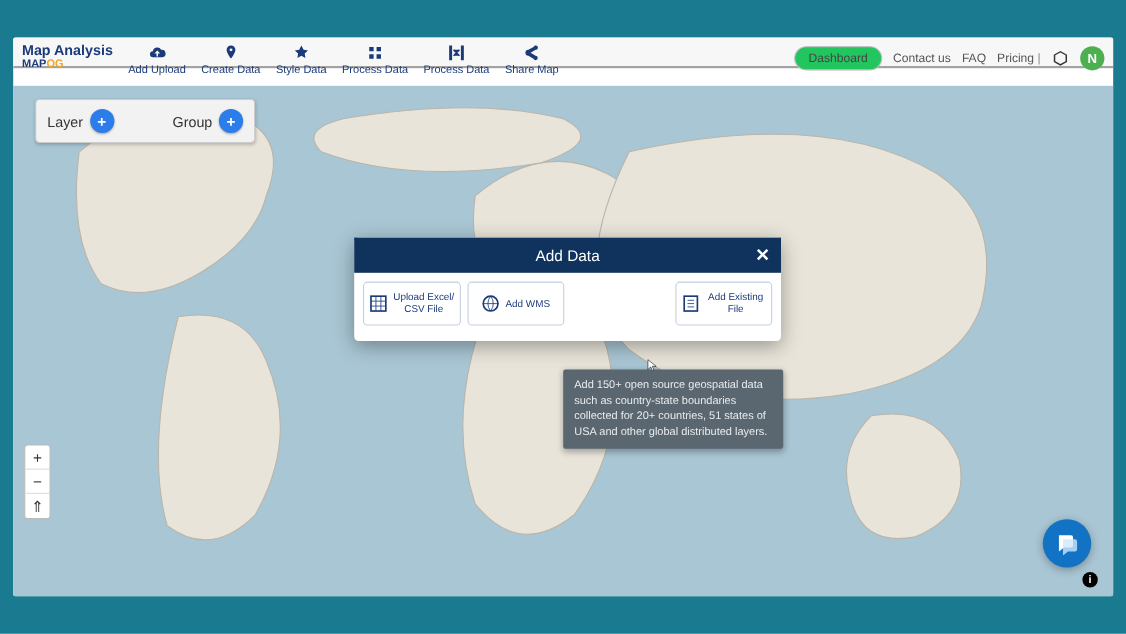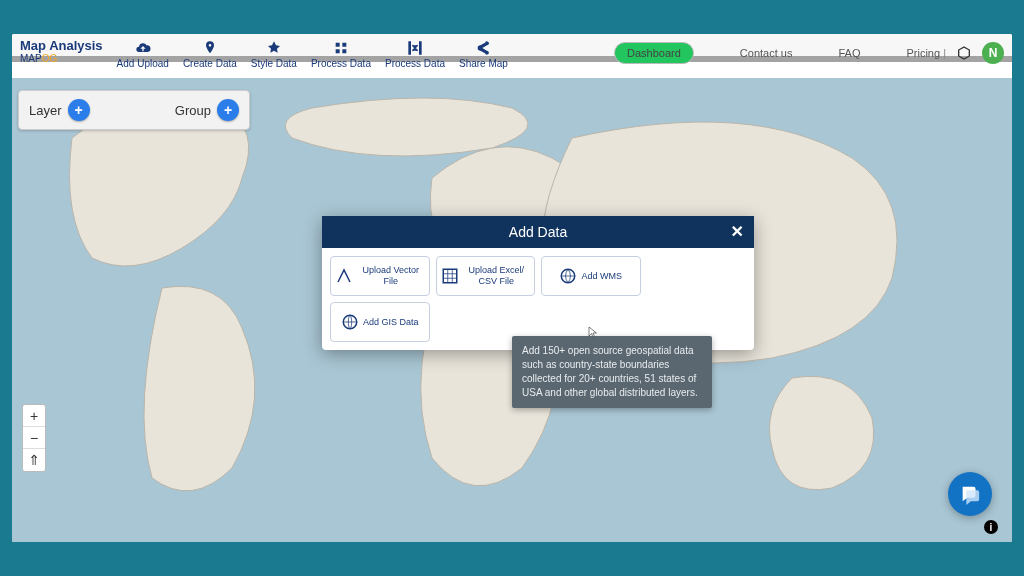--- a/index.html
+++ b/index.html
@@ -1,70 +1,70 @@
 <!DOCTYPE html>
 <html><head>
 <meta charset="utf-8">
 <style>
   * { box-sizing: border-box; margin: 0; padding: 0; font-family: Arial, Helvetica, sans-serif; }
   html, body { width: 1024px; height: 576px; overflow: hidden; }
   body { background: #1a7a8f; display: flex; align-items: center; justify-content: center; }
   .app-frame { width: 1000px; height: 508px; background: #fff; position: relative; border-radius: 2px; overflow: hidden; }
 
   
-  .menubar { height: 28px; background: #f7f7f7; display: flex; align-items: flex-start; padding: 4px 8px 0 8px; border-bottom: 6px solid #a3a3a3; position: relative; }
+  .menubar { height: 28px; background: #f7f7f7; display: flex; align-items: flex-start; padding: 4px 8px 0 8px; border-bottom: 2px solid #a3a3a3; position: relative; }
   .brand { display: flex; flex-direction: column; margin-right: 8px; }
   .brand-title { font-size: 13px; font-weight: bold; color: #1a3a7a; }
-  .brand-sub { font-size: 10px; font-weight: normal; color: #1a3a7a; }
+  .brand-sub { font-size: 10px; font-weight: bold; color: #1a3a7a; }
   .brand-sub .og { color: #f5a623; }
   .menu-items { display: flex; gap: 2px; }
   .menu-item { display: flex; flex-direction: column; align-items: center; padding: 2px 6px; font-size: 10px; color: #1a3a7a; cursor: pointer; min-width: 52px; }
   .menu-item svg, .menu-item .icon-box { width: 16px; height: 16px; margin-bottom: 2px; }
   .menubar-right { position: absolute; right: 8px; top: 8px; display: flex; align-items: center; gap: 10px; font-size: 11px; color: #555; }
   .dashboard-btn { border: 1px solid #bbb; border-radius: 16px; padding: 4px 12px; background: #22c55e; color: #444; cursor: pointer; font-size: 11px; }
   .avatar { width: 22px; height: 22px; border-radius: 50%; background: #4caf50; color: #fff; display: flex; align-items: center; justify-content: center; font-size: 12px; font-weight: bold; }
 
   
   .map-area { position: absolute; top: 44px; left: 0; right: 0; bottom: 0; background: #a9c6d4; overflow: hidden; }
   .map-svg { position: absolute; inset: 0; width: 100%; height: 100%; }
 
   
-  .layer-panel { position: absolute; top: 56px; left: 6px; width: 232px; background: #f2f2f2; border: 1px solid #ccc; border-radius: 4px; padding: 8px 10px; display: flex; align-items: center; justify-content: space-between; box-shadow: 0 1px 3px rgba(0,0,0,0.2); }
+  .layer-panel { position: absolute; top: 56px; left: 20px; width: 200px; background: #f2f2f2; border: 1px solid #ccc; border-radius: 4px; padding: 8px 10px; display: flex; align-items: center; justify-content: space-between; box-shadow: 0 1px 3px rgba(0,0,0,0.2); }
   .lp-side { display: flex; align-items: center; gap: 6px; font-size: 13px; color: #333; }
   .plus-btn { width: 22px; height: 22px; border-radius: 50%; background: #2b7de9; color: #fff; display: flex; align-items: center; justify-content: center; font-size: 14px; font-weight: bold; cursor: pointer; box-shadow: 0 1px 2px rgba(0,0,0,0.3); }
 
   
   .float-toolbar { position: absolute; top: 52px; left: 254px; display: flex; align-items: center; gap: 8px; background: #fff; border: 1px solid #ccc; border-radius: 4px; padding: 4px 6px; box-shadow: 0 1px 3px rgba(0,0,0,0.2); }
   .ft-icon { width: 18px; height: 18px; display: flex; align-items: center; justify-content: center; color: #1a3a7a; cursor: pointer; }
   .search-box { display: flex; align-items: center; border: 1px solid #ccc; border-radius: 12px; padding: 2px 8px; margin-left: 4px; }
   .search-box input { border: none; outline: none; font-size: 11px; width: 48px; background: transparent; }
 
   
   .zoom-ctrl { position: absolute; left: 10px; top: 370px; display: flex; flex-direction: column; background: #fff; border: 1px solid #bbb; border-radius: 3px; overflow: hidden; }
   .zoom-ctrl .zbtn { width: 22px; height: 22px; display: flex; align-items: center; justify-content: center; font-size: 14px; color: #333; cursor: pointer; border-bottom: 1px solid #ddd; }
   .zoom-ctrl .zbtn:last-child { border-bottom: none; }
   .maptype-panel { position: absolute; left: 36px; top: 370px; background: rgba(255,255,255,0.9); border: 1px solid #bbb; border-radius: 3px; padding: 4px 6px; font-size: 10px; color: #1a3a7a; }
   .maptype-thumb { width: 42px; height: 32px; background: #cde; border: 1px solid #888; margin-top: 2px; position: relative; }
   .maptype-thumb::after { content:""; position:absolute; inset:3px; background: radial-gradient(circle at 40% 40%, #8ab 0%, #8ab 40%, transparent 41%); }
 
   
-  .modal { position: absolute; top: 182px; left: 310px; width: 432px; background: #fff; border-radius: 4px; box-shadow: 0 4px 18px rgba(0,0,0,0.35); overflow: visible; }
+  .modal { position: absolute; top: 182px; left: 310px; width: 388px; background: #fff; border-radius: 4px; box-shadow: 0 4px 18px rgba(0,0,0,0.35); overflow: visible; }
   .modal-header { background: #10335e; color: #fff; padding: 8px 12px; display: flex; align-items: center; justify-content: center; position: relative; font-size: 14px; }
   .modal-close { position: absolute; right: 10px; top: 6px; color: #fff; font-size: 16px; cursor: pointer; font-weight: bold; }
   .modal-body { padding: 8px; display: grid; grid-template-columns: repeat(4, 1fr); gap: 6px; }
   .card { border: 1px solid #c5cfe0; border-radius: 4px; padding: 6px 4px; display: flex; align-items: center; justify-content: center; gap: 4px; cursor: pointer; min-height: 40px; }
   .card .cicon { flex-shrink: 0; width: 18px; height: 18px; display:flex; align-items:center; justify-content:center; color:#1a3a7a; }
   .card .ctext { font-size: 9px; color: #1a3a7a; text-align: center; line-height: 1.2; }
 
   .tooltip { position: absolute; top: 302px; left: 500px; width: 200px; background: #5a6770; color: #e8ecef; font-size: 10px; line-height: 1.4; padding: 8px 10px; border-radius: 2px; box-shadow: 0 2px 6px rgba(0,0,0,0.3); }
 
   .chat-fab { position: absolute; right: 20px; bottom: 26px; width: 44px; height: 44px; border-radius: 50%; background: #1273c4; display:flex; align-items:center; justify-content:center; color:#fff; cursor:pointer; box-shadow: 0 2px 8px rgba(0,0,0,0.3); }
   .info-dot { position: absolute; right: 14px; bottom: 8px; width: 14px; height:14px; border-radius:50%; background:#000; color:#fff; font-size:10px; display:flex; align-items:center; justify-content:center; font-weight:bold; }
 
-  .link { cursor: pointer; margin-left: 36px; }
+  .link { cursor: pointer; }
   .pricing-sep { color:#888; }
   .cursor-arrow { position:absolute; left:575px; top:290px; width:12px; height:16px; pointer-events:none; }
 </style>
 </head>
 <body>
 
 <div class="app-frame">
 
   <div class="menubar">
     <div class="brand">
@@ -159,53 +159,45 @@
 
   <div class="modal">
     <div class="modal-header">
       <span>Add Data</span>
       <span class="modal-close">✕</span>
     </div>
     <div class="modal-body">
       <div class="card">
         <div class="cicon">
             <svg viewBox="0 0 24 24" width="18" height="18">
-              <path fill="none" stroke="#1a3a7a" stroke-width="2" d="M4 20L12 4l8 16"></path>
-            </svg>
-          </div>
-        <div class="ctext">Upload Vector File</div>
-      </div>
-      <div class="card">
-        <div class="cicon">
-            <svg viewBox="0 0 24 24" width="18" height="18">
               <rect x="3" y="3" width="18" height="18" fill="none" stroke="#1a3a7a" stroke-width="2"></rect>
               <path d="M3 9h18M3 15h18M9 3v18M15 3v18" stroke="#1a3a7a" stroke-width="1"></path>
             </svg>
           </div>
         <div class="ctext">Upload Excel/ CSV File</div>
       </div>
       <div class="card">
         <div class="cicon">
             <svg viewBox="0 0 24 24" width="18" height="18">
               <circle cx="12" cy="12" r="9" fill="none" stroke="#1a3a7a" stroke-width="2"></circle>
               <path d="M3 12h18M12 3a14 14 0 010 18M12 3a14 14 0 000 18" fill="none" stroke="#1a3a7a" stroke-width="1"></path>
             </svg>
           </div>
         <div class="ctext">Add WMS</div>
       </div>
 
       <div></div>
       <div class="card">
         <div class="cicon">
             <svg viewBox="0 0 24 24" width="18" height="18">
-              <circle cx="12" cy="12" r="9" fill="none" stroke="#1a3a7a" stroke-width="2"></circle>
-              <path d="M3 12h18M12 3c3 3 3 15 0 18M12 3c-3 3-3 15 0 18" fill="none" stroke="#1a3a7a" stroke-width="1"></path>
+              <rect x="4" y="3" width="16" height="18" fill="none" stroke="#1a3a7a" stroke-width="2"></rect>
+              <path d="M8 8h8M8 12h8M8 16h8" stroke="#1a3a7a" stroke-width="1"></path>
             </svg>
           </div>
-        <div class="ctext">Add GIS Data</div>
+        <div class="ctext">Add Existing File</div>
       </div>
       <div></div>
     </div>
   </div>
 
   <div class="tooltip">Add 150+ open source geospatial data such as country-state boundaries collected for 20+ countries, 51 states of USA and other global distributed layers.</div>
 
   <svg class="cursor-arrow" viewBox="0 0 24 24">
       <path fill="#fff" stroke="#000" stroke-width="1" d="M4 2l0 18 5-5 3 7 3-1-3-7 7 0z"></path>
     </svg>

